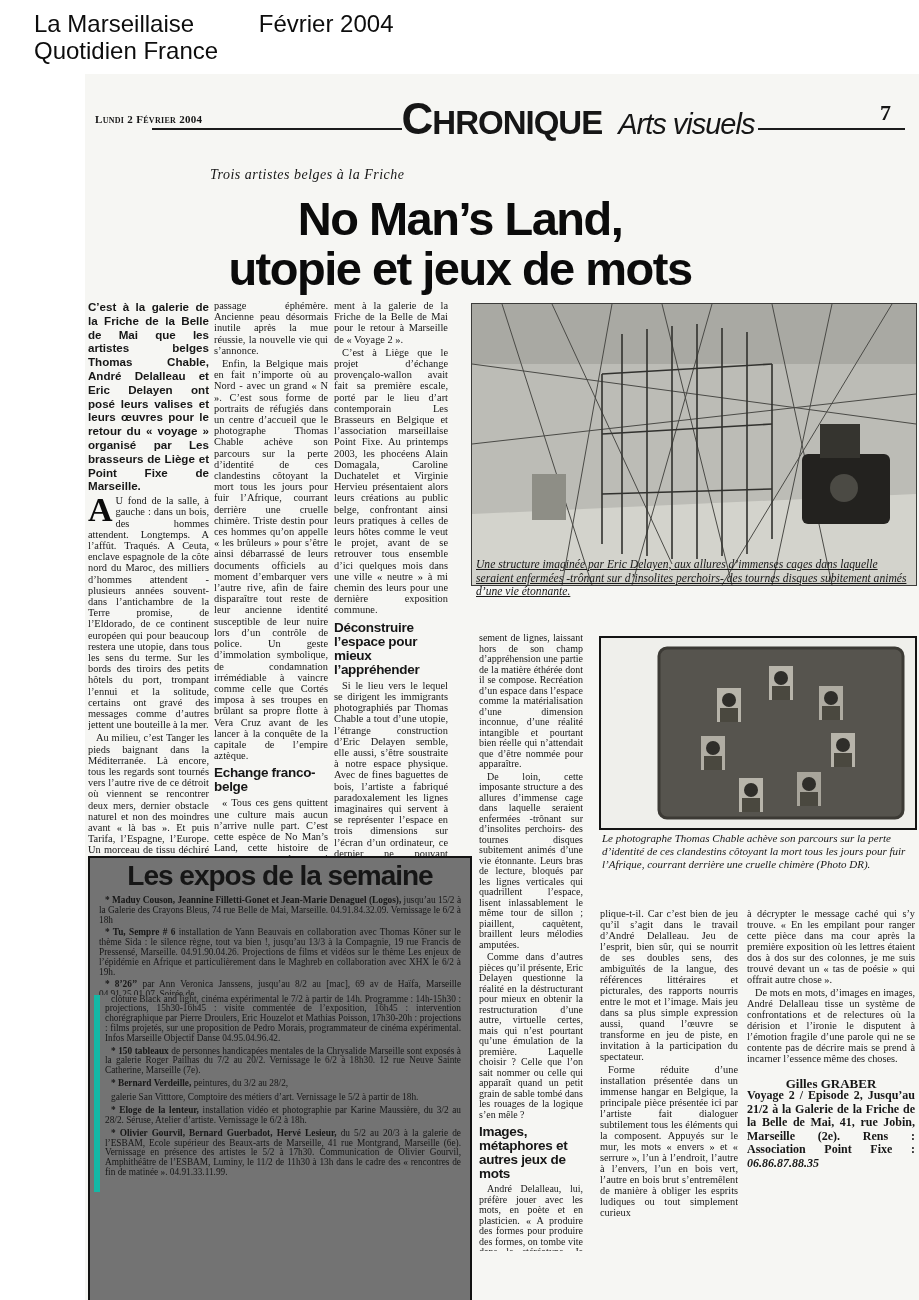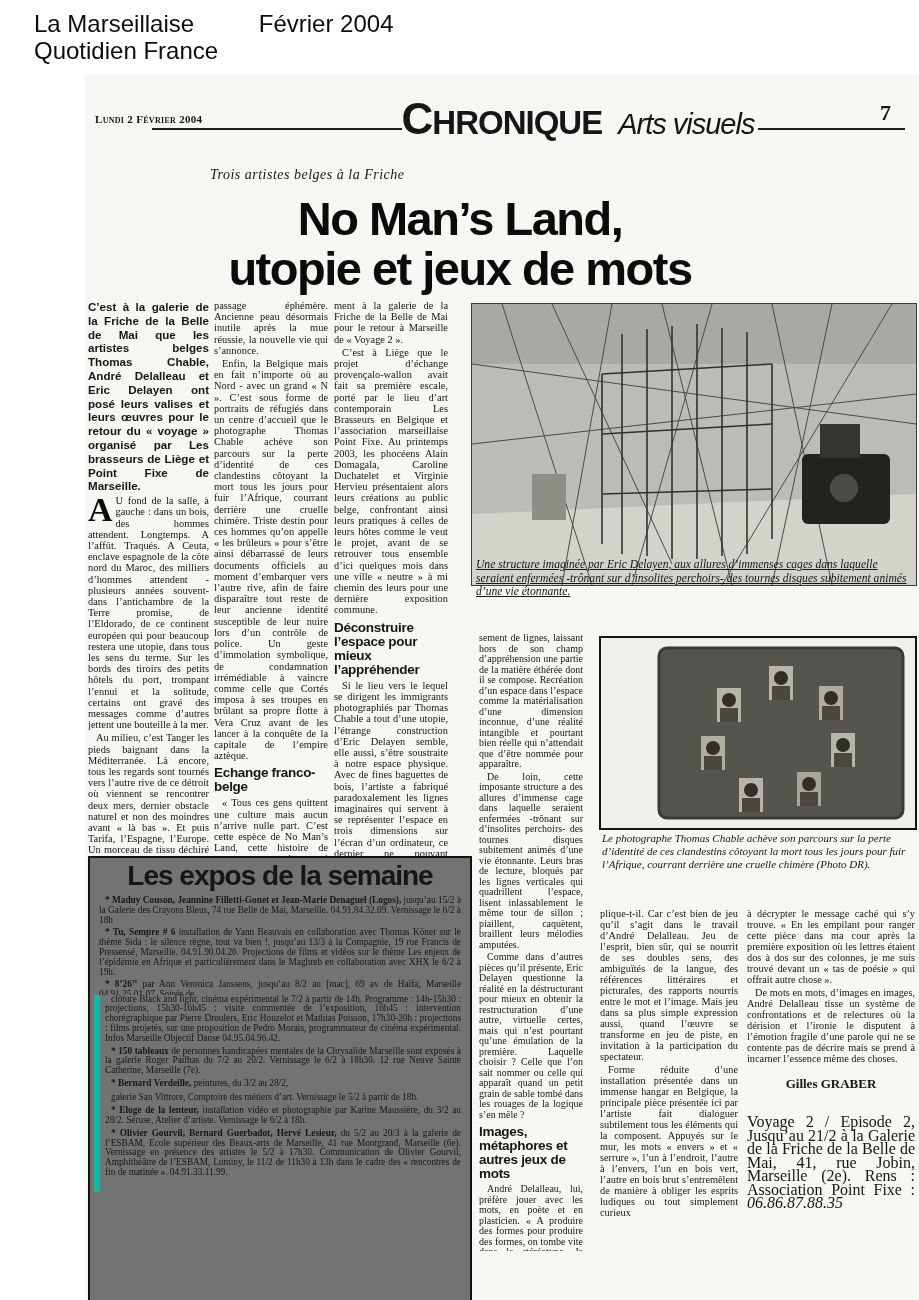--- a/index.html
+++ b/index.html
@@ -47,22 +47,22 @@
   .c6{left:747px;top:908px;width:168px;height:392px;font-size:10.3px;line-height:11px;}
 
   .intro{font-family:"Liberation Sans",sans-serif;font-weight:bold;font-size:11.6px;
          line-height:13.8px;text-align:justify;margin:0 0 10px 0;}
   .dropcap{float:left;font-size:34px;line-height:26px;font-weight:bold;padding:2px 3px 0 0;
            font-family:"Liberation Serif",serif;color:#0a0a0a;}
   .subhead{font-family:"Liberation Sans",sans-serif;font-weight:bold;font-size:13.5px;
            line-height:14px;text-align:left;margin:5px 0 3px 0;letter-spacing:-.3px;}
   .byline{font-family:Liberation Serif, serif;font-weight:bold;font-size:13px;
           text-align:center;margin:14px 0 0 0;}
-  .infoblock{font-weight:normal;font-size:16px;line-height:13.5px;text-align:justify;
-             margin-top:26px;}
+  .infoblock{font-weight:bold;font-size:12px;line-height:13.5px;text-align:justify;
+             }
   .infoblock .phone{font-style:italic;}
 
   
   .photo1{position:absolute;left:471px;top:303px;width:444px;height:281px;border:1px solid #3c3c3a;}
   .photo2{position:absolute;left:599px;top:636px;width:314px;height:190px;border:2px solid #141414;
           background:#f1f1ed;}
   .caption{position:absolute;font-style:italic;font-size:11.6px;line-height:13.6px;text-align:left;}
   .cap1{left:476px;top:558px;width:436px;text-decoration:underline;}
   .cap2{left:602px;top:832px;width:312px;font-size:11px;line-height:12.8px;}
 

